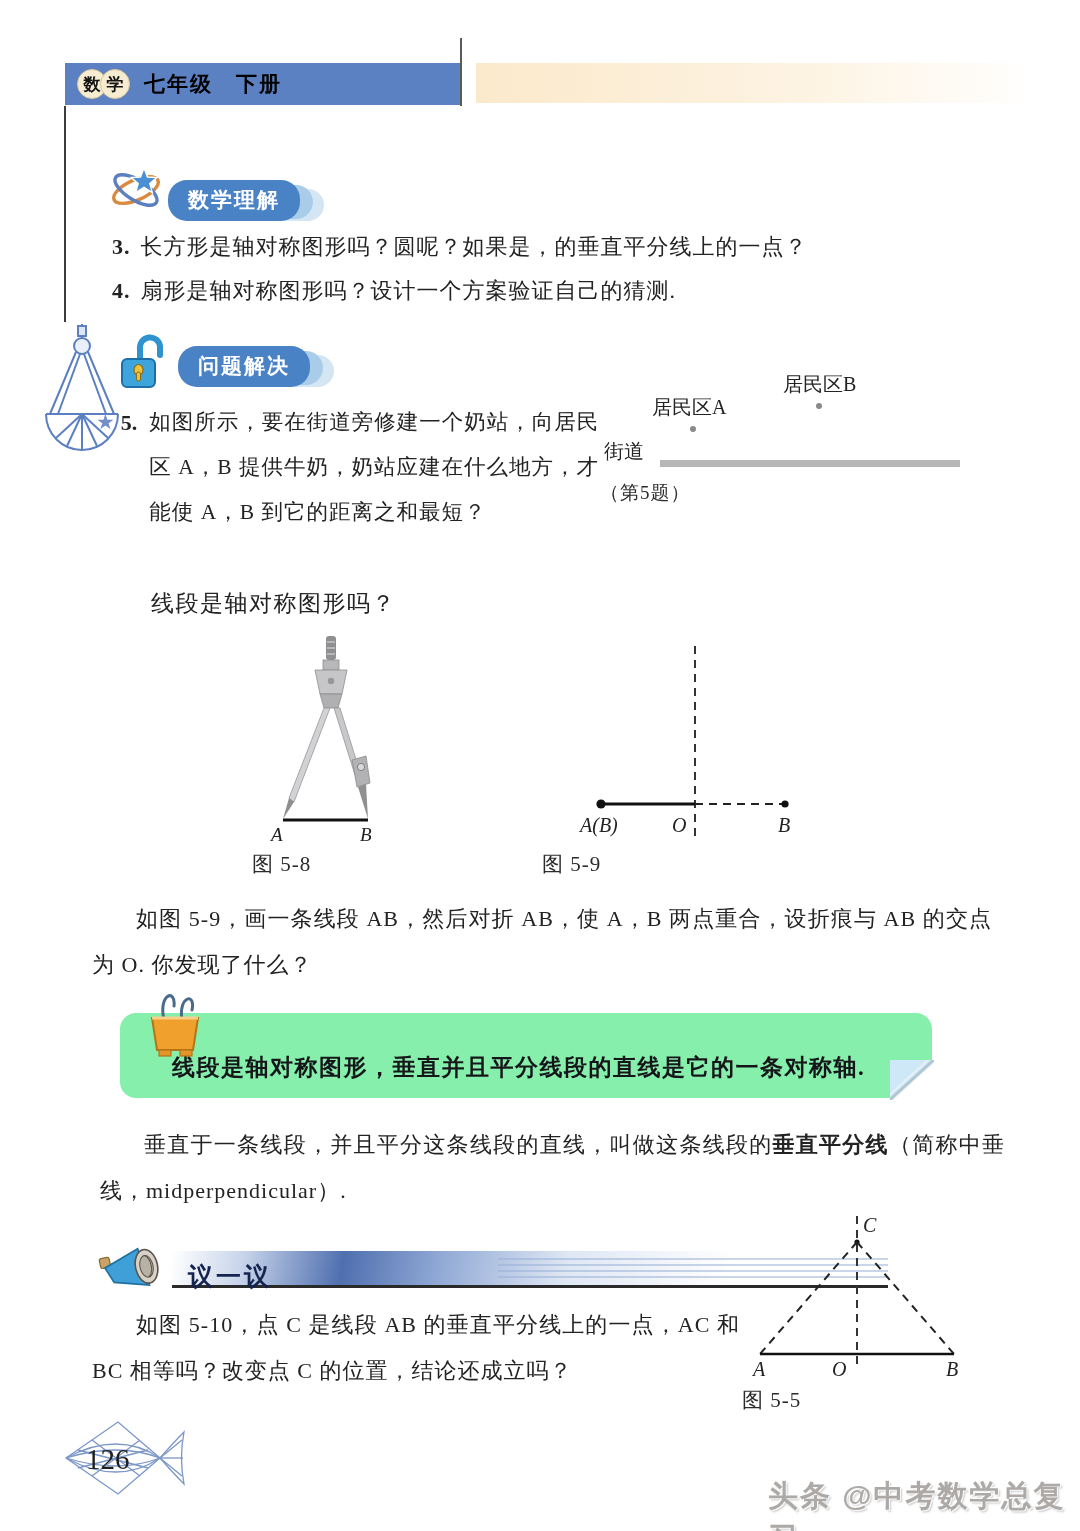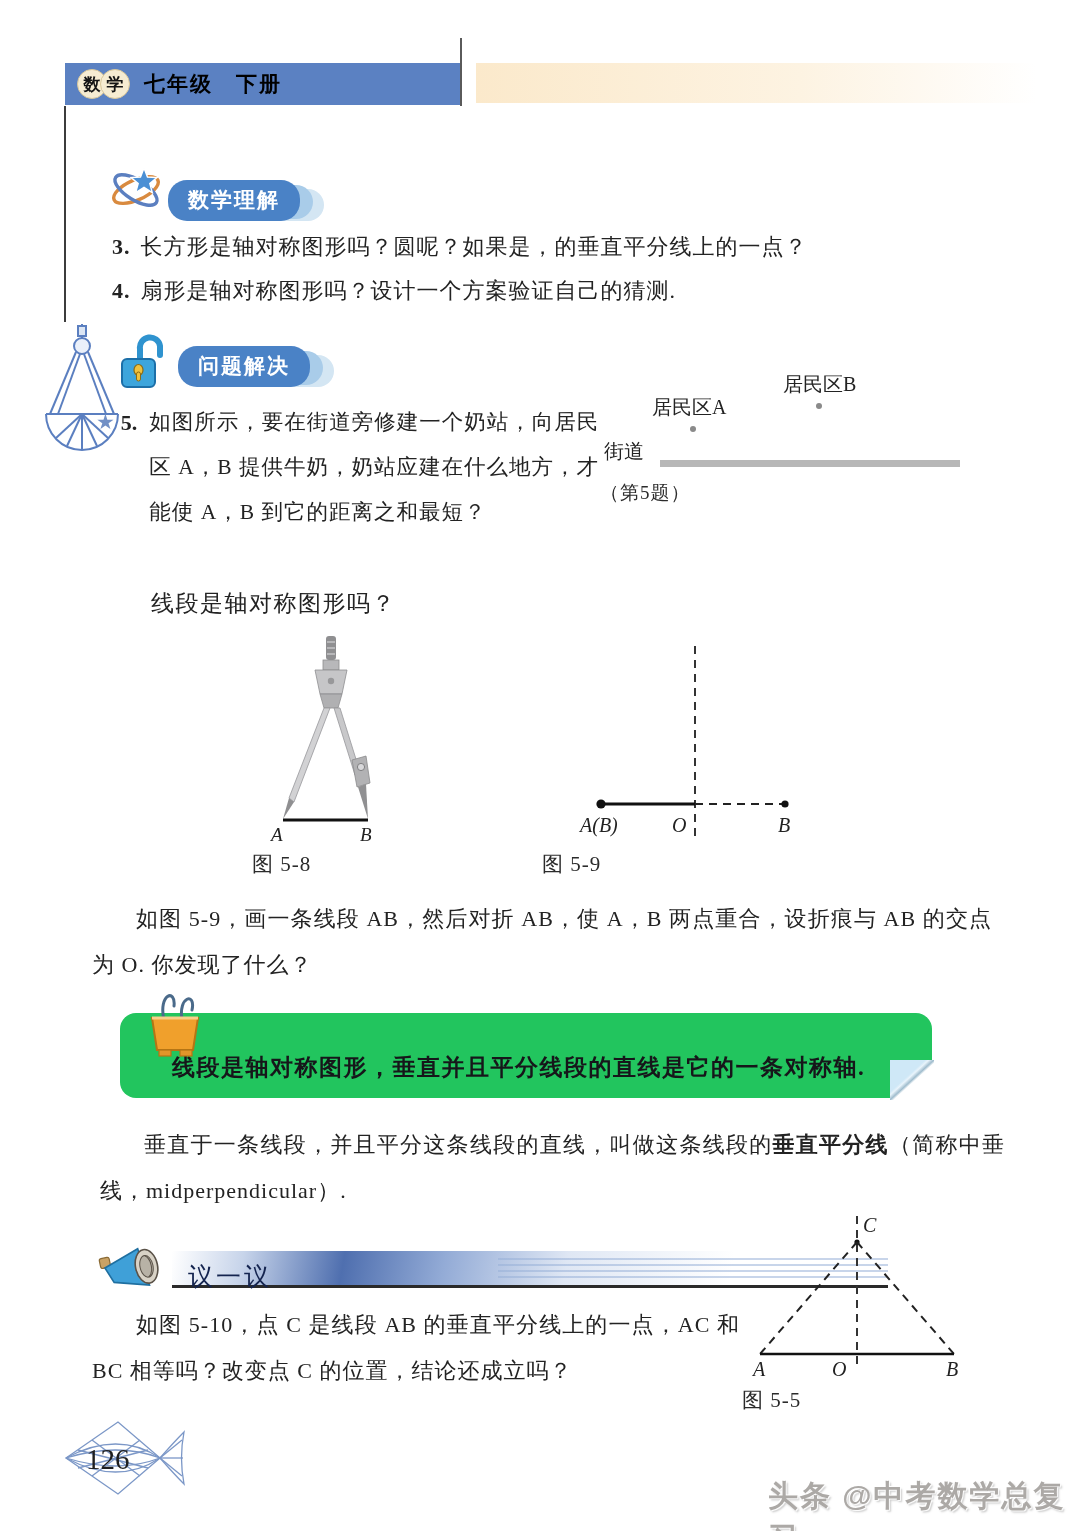--- a/index.html
+++ b/index.html
@@ -43,36 +43,36 @@
   
   .q5fig { left:600px; top:368px; width:370px; height:145px; font-size:20px; }
   .dot { position:absolute; width:6px; height:6px; border-radius:50%; background:#8a8a8a; }
   .street-bar { position:absolute; left:60px; top:92px; width:300px; height:7px; background:#b7b7b7; }
   .figcap { font-size:19px; color:#2b2b2b; letter-spacing:1px; }
 
   .body-text { font-size:22px; letter-spacing:1px; line-height:46px; word-break:break-all; text-align:justify; }
   .indent { text-indent:2em; }
 
   
-  .note-box { left:120px; top:1013px; width:812px; height:85px; background:#22c55e;
+  .note-box { left:120px; top:1013px; width:812px; height:85px; background:#86efac;
     border-radius:16px; display:flex; align-items:flex-end; padding:0 40px 15px 52px; }
   .note-box .fold { position:absolute; right:-2px; bottom:-2px; width:44px; height:40px;
     background:linear-gradient(to top left,#ffffff 46%,#9fbccd 50%,#e9f4fb 56%,#cfe8f7 60%);
     border-bottom-right-radius:16px; }
   .note-text { font-size:23px; font-weight:600; letter-spacing:1.5px; color:#16161a; }
 
   
   .discuss-bar { left:172px; top:1251px; width:716px; height:37px;
     background:linear-gradient(100deg,#ffffff 0%,#c7d4ea 10%,#4f6faf 24%,#93abd6 38%,#dfe7f4 55%,#ffffff 78%);
     border-bottom:3px solid #2a2a2a; display:flex; align-items:center; padding-left:16px; }
   .discuss-bar .dots { position:absolute; right:0; top:7px; width:390px; height:24px;
     background:repeating-linear-gradient(to bottom,rgba(150,175,215,.75) 0 2px,rgba(255,255,255,0) 2px 6px);
     opacity:.7; }
   .discuss-label { position:relative; color:#14244f; font-family:"Liberation Sans","DejaVu Sans",sans-serif;
-    font-weight:normal; font-size:25px; letter-spacing:3px;margin-top:16px; }
+    font-weight:bold; font-size:25px; letter-spacing:3px;margin-top:16px; }
   svg text { font-family:"Liberation Serif","DejaVu Serif",serif; }
 
   .fish-num { font-size:29px; fill:#1e1e1e; }
   .watermark { left:768px; top:1476px; font-size:30px; color:#aca9a6; letter-spacing:2px;
     font-family:"Liberation Sans","DejaVu Sans",sans-serif; font-weight:bold;
     text-shadow:-1px -1px 0 #ffffff,1px 1px 1px #ffffff,2px 2px 2px rgba(130,130,130,.45); }
 </style>
 </head>
 <body>
 

